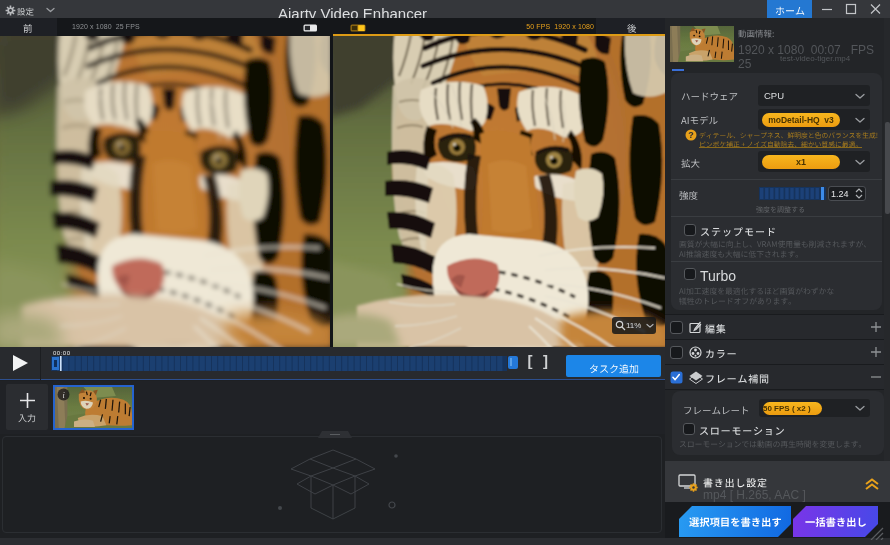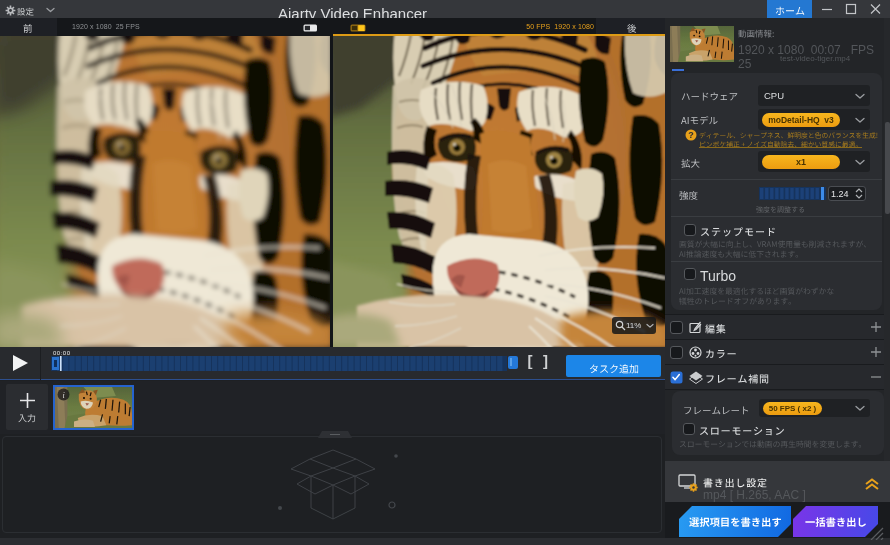--- a/index.html
+++ b/index.html
@@ -785,21 +785,21 @@
   </svg>
 <svg style="position:absolute;left:870px;top:371.0px" width="12" height="12">
     <path d="M1,6 L11,6" stroke="#8e9194" stroke-width="1.3"></path>
   </svg>
 <div style="position:absolute;left:672px;top:391px;width:212px;height:64px;background:#2b2d31;border-radius:8px"></div>
 <svg style="position:absolute;left:683.0px;top:403.0px;overflow:visible" width="68" height="13">
     <path transform="translate(0,11.02)" fill="#c3c5c8" d="M8.2 -6.3Q8.1 -6.2 8.1 -6.1Q8.1 -6 8 -5.8Q8 -5.5 7.8 -5Q7.7 -4.6 7.5 -4.1Q7.4 -3.6 7.1 -3.2Q6.9 -2.7 6.6 -2.3Q6.2 -1.8 5.7 -1.3Q5.1 -0.8 4.4 -0.5Q3.8 -0.1 2.9 0.2L2.2 -0.5Q3.2 -0.7 3.8 -1.1Q4.5 -1.4 5 -1.9Q5.5 -2.3 5.9 -2.8Q6.3 -3.2 6.5 -3.8Q6.8 -4.3 7 -4.9Q7.1 -5.4 7.2 -5.9Q7 -5.9 6.7 -5.9Q6.3 -5.9 5.8 -5.9Q5.3 -5.9 4.8 -5.9Q4.2 -5.9 3.7 -5.9Q3.2 -5.9 2.8 -5.9Q2.5 -5.9 2.3 -5.9Q2 -5.9 1.8 -5.9Q1.6 -5.9 1.4 -5.9V-6.7Q1.5 -6.7 1.7 -6.7Q1.8 -6.7 2 -6.6Q2.2 -6.6 2.3 -6.6Q2.4 -6.6 2.7 -6.6Q3 -6.6 3.4 -6.6Q3.8 -6.6 4.3 -6.6Q4.8 -6.6 5.2 -6.6Q5.7 -6.6 6.1 -6.6Q6.5 -6.6 6.7 -6.6Q7 -6.6 7.1 -6.6Q7.2 -6.6 7.3 -6.6Q7.5 -6.7 7.6 -6.7Z M11.6 -0.3Q11.7 -0.4 11.7 -0.5Q11.7 -0.6 11.7 -0.8Q11.7 -0.9 11.7 -1.3Q11.7 -1.7 11.7 -2.2Q11.7 -2.8 11.7 -3.4Q11.7 -4 11.7 -4.5Q11.7 -5.1 11.7 -5.5Q11.7 -6 11.7 -6.2Q11.7 -6.3 11.7 -6.5Q11.7 -6.7 11.7 -6.8Q11.6 -7 11.6 -7.1H12.6Q12.5 -6.9 12.5 -6.7Q12.5 -6.4 12.5 -6.2Q12.5 -6 12.5 -5.7Q12.5 -5.3 12.5 -4.8Q12.5 -4.4 12.5 -3.9Q12.5 -3.3 12.5 -2.9Q12.5 -2.4 12.5 -1.9Q12.5 -1.5 12.5 -1.2Q12.5 -0.9 12.5 -0.8Q13.2 -1 13.9 -1.3Q14.6 -1.6 15.3 -2Q16 -2.5 16.6 -3Q17.2 -3.5 17.7 -4.1L18.1 -3.4Q17.2 -2.2 15.8 -1.4Q14.3 -0.5 12.6 0Q12.5 0 12.4 0.1Q12.3 0.1 12.2 0.2Z M20 -4.1Q20.1 -4.1 20.3 -4.1Q20.5 -4.1 20.8 -4.1Q21 -4.1 21.3 -4.1Q21.4 -4.1 21.8 -4.1Q22.1 -4.1 22.5 -4.1Q22.9 -4.1 23.4 -4.1Q23.9 -4.1 24.4 -4.1Q24.9 -4.1 25.3 -4.1Q25.7 -4.1 26 -4.1Q26.3 -4.1 26.5 -4.1Q26.9 -4.1 27.1 -4.1Q27.4 -4.1 27.5 -4.1V-3.2Q27.4 -3.2 27.1 -3.2Q26.8 -3.2 26.5 -3.2Q26.4 -3.2 26 -3.2Q25.7 -3.2 25.3 -3.2Q24.9 -3.2 24.4 -3.2Q23.9 -3.2 23.4 -3.2Q22.9 -3.2 22.5 -3.2Q22.1 -3.2 21.8 -3.2Q21.4 -3.2 21.3 -3.2Q20.9 -3.2 20.5 -3.2Q20.2 -3.2 20 -3.2Z M33.5 -7.1Q33.4 -6.9 33.3 -6.7Q33.2 -6.5 33.1 -6.2Q33.1 -6 32.9 -5.5Q32.8 -5.1 32.6 -4.6Q32.5 -4.1 32.3 -3.5Q32.1 -3 31.9 -2.4Q31.7 -1.9 31.6 -1.5Q31.4 -1.1 31.3 -0.9L30.5 -0.8Q30.6 -1.1 30.7 -1.5Q30.9 -2 31.1 -2.5Q31.3 -3.1 31.5 -3.6Q31.7 -4.2 31.8 -4.7Q32 -5.3 32.1 -5.7Q32.3 -6.1 32.3 -6.4Q32.4 -6.7 32.5 -6.9Q32.5 -7.1 32.5 -7.3ZM35.3 -3.9Q35.5 -3.5 35.8 -3Q36.1 -2.5 36.4 -2Q36.7 -1.4 37 -0.9Q37.2 -0.4 37.4 -0L36.6 0.3Q36.4 -0.1 36.2 -0.6Q36 -1.1 35.7 -1.7Q35.4 -2.2 35.1 -2.7Q34.8 -3.2 34.5 -3.6ZM30.1 -1.1Q30.4 -1.1 30.9 -1.1Q31.4 -1.2 32 -1.2Q32.5 -1.3 33.1 -1.3Q33.7 -1.4 34.3 -1.5Q34.9 -1.5 35.3 -1.6Q35.8 -1.6 36.1 -1.7L36.3 -0.9Q36 -0.9 35.5 -0.8Q35 -0.8 34.4 -0.7Q33.8 -0.7 33.2 -0.6Q32.6 -0.5 32 -0.5Q31.5 -0.4 31 -0.3Q30.5 -0.3 30.1 -0.3Q30 -0.3 29.8 -0.2Q29.6 -0.2 29.3 -0.2L29.2 -1Q29.4 -1 29.7 -1Q29.9 -1 30.1 -1.1Z M40.1 -0.3Q40.2 -0.4 40.2 -0.5Q40.2 -0.6 40.2 -0.8Q40.2 -0.9 40.2 -1.3Q40.2 -1.7 40.2 -2.2Q40.2 -2.8 40.2 -3.4Q40.2 -4 40.2 -4.5Q40.2 -5.1 40.2 -5.5Q40.2 -6 40.2 -6.2Q40.2 -6.3 40.2 -6.5Q40.2 -6.7 40.2 -6.8Q40.1 -7 40.1 -7.1H41.1Q41 -6.9 41 -6.7Q41 -6.4 41 -6.2Q41 -6 41 -5.7Q41 -5.3 41 -4.8Q41 -4.4 41 -3.9Q41 -3.3 41 -2.9Q41 -2.4 41 -1.9Q41 -1.5 41 -1.2Q41 -0.9 41 -0.8Q41.7 -1 42.4 -1.3Q43.1 -1.6 43.8 -2Q44.5 -2.5 45.1 -3Q45.7 -3.5 46.2 -4.1L46.6 -3.4Q45.7 -2.2 44.3 -1.4Q42.8 -0.5 41.1 0Q41 0 40.9 0.1Q40.8 0.1 40.7 0.2Z M48.5 -4.1Q48.6 -4.1 48.8 -4.1Q49 -4.1 49.3 -4.1Q49.5 -4.1 49.8 -4.1Q49.9 -4.1 50.3 -4.1Q50.6 -4.1 51 -4.1Q51.4 -4.1 51.9 -4.1Q52.4 -4.1 52.9 -4.1Q53.4 -4.1 53.8 -4.1Q54.2 -4.1 54.5 -4.1Q54.8 -4.1 55 -4.1Q55.4 -4.1 55.6 -4.1Q55.9 -4.1 56 -4.1V-3.2Q55.9 -3.2 55.6 -3.2Q55.3 -3.2 55 -3.2Q54.9 -3.2 54.5 -3.2Q54.2 -3.2 53.8 -3.2Q53.4 -3.2 52.9 -3.2Q52.4 -3.2 51.9 -3.2Q51.4 -3.2 51 -3.2Q50.6 -3.2 50.3 -3.2Q49.9 -3.2 49.8 -3.2Q49.4 -3.2 49 -3.2Q48.7 -3.2 48.5 -3.2Z M60.2 -0.8Q60.2 -1 60.2 -1.4Q60.2 -1.8 60.2 -2.3Q60.2 -2.9 60.2 -3.5Q60.2 -4.1 60.2 -4.7Q60.2 -5.3 60.2 -5.7Q60.2 -6.2 60.2 -6.4Q60.2 -6.6 60.2 -6.9Q60.2 -7.1 60.1 -7.4H61.1Q61 -7.1 61 -6.9Q61 -6.6 61 -6.4Q61 -6 61 -5.5Q61 -5 61 -4.4Q61 -3.8 61 -3.2Q61 -2.6 61 -2.1Q61 -1.6 61 -1.3Q61 -1 61 -0.8Q61 -0.7 61 -0.5Q61 -0.3 61 -0.1Q61 0.1 61.1 0.3H60.1Q60.2 0.1 60.2 -0.3Q60.2 -0.6 60.2 -0.8ZM60.8 -4.9Q61.3 -4.7 61.9 -4.5Q62.4 -4.3 63 -4.1Q63.6 -3.9 64.1 -3.7Q64.7 -3.4 65.1 -3.3L64.7 -2.4Q64.3 -2.7 63.8 -2.9Q63.3 -3.1 62.8 -3.3Q62.2 -3.5 61.7 -3.7Q61.2 -3.9 60.8 -4Z"></path>
   </svg>
 <div style="position:absolute;left:759px;top:399px;width:111px;height:18px;background:#1f2124;border-radius:3px"></div>
 <div style="position:absolute;left:763px;top:401.5px;width:59px;height:13px;border-radius:6.5px;background:linear-gradient(180deg,#f7b61e,#ec9c10)"></div>
-<div style="position:absolute;left:763px;top:403.5px;width:59px;height:11px;color:#4a3400;font-size:8px;text-align:center;font-weight:bold">50 FPS ( x2 )</div>
+<div style="position:absolute;left:763px;top:403.5px;width:59px;height:11px;color:#4a3400;font-size:8px;text-align:left;font-weight:bold">50 FPS ( x2 )</div>
 <svg style="position:absolute;left:855px;top:405px" width="10" height="7">
     <path d="M1,1.5 L5.0,4.978260869565218 L9,1.5" stroke="#9a9da1" stroke-width="1.3" fill="none" stroke-linecap="round" stroke-linejoin="round"></path>
   </svg>
 <svg style="position:absolute;left:683px;top:423px" width="12" height="12">
     <rect x="0.5" y="0.5" width="11" height="11" rx="2.5" fill="#17191c" stroke="#55585c" stroke-width="1"></rect>
   </svg>
 <svg style="position:absolute;left:699.0px;top:423.0px;overflow:visible" width="88" height="14">
     <path transform="translate(0,11.60)" fill="#d8dadc" d="M8.1 -6.7Q8.1 -6.7 8 -6.5Q7.9 -6.3 7.9 -6.2Q7.7 -5.7 7.3 -5.1Q7 -4.5 6.7 -4Q6.3 -3.4 5.9 -2.9Q5.3 -2.3 4.6 -1.7Q4 -1.1 3.2 -0.6Q2.5 -0.1 1.7 0.3L0.9 -0.5Q1.7 -0.9 2.5 -1.3Q3.2 -1.8 3.9 -2.4Q4.5 -2.9 5 -3.5Q5.3 -3.8 5.7 -4.3Q6 -4.8 6.2 -5.2Q6.5 -5.7 6.6 -6.1Q6.5 -6.1 6.2 -6.1Q5.9 -6.1 5.6 -6.1Q5.2 -6.1 4.8 -6.1Q4.3 -6.1 4 -6.1Q3.6 -6.1 3.3 -6.1Q3 -6.1 2.9 -6.1Q2.7 -6.1 2.5 -6.1Q2.3 -6.1 2.1 -6.1Q1.9 -6.1 1.8 -6V-7.2Q1.9 -7.2 2.1 -7.2Q2.3 -7.1 2.6 -7.1Q2.8 -7.1 2.9 -7.1Q3 -7.1 3.3 -7.1Q3.6 -7.1 4 -7.1Q4.4 -7.1 4.8 -7.1Q5.2 -7.1 5.6 -7.1Q6 -7.1 6.2 -7.1Q6.5 -7.1 6.6 -7.1Q6.9 -7.1 7.1 -7.1Q7.4 -7.2 7.5 -7.2ZM6 -3.6Q6.4 -3.2 6.8 -2.8Q7.3 -2.4 7.7 -2Q8.1 -1.5 8.5 -1.1Q8.8 -0.7 9.1 -0.4L8.2 0.3Q7.8 -0.1 7.4 -0.7Q6.9 -1.3 6.3 -1.8Q5.8 -2.4 5.3 -2.8Z M12.2 -7Q12.5 -6.9 12.7 -6.9Q13 -6.9 13.1 -6.9Q13.3 -6.9 13.6 -6.9Q13.9 -6.9 14.4 -6.9Q14.8 -6.9 15.3 -6.9Q15.9 -6.9 16.4 -6.9Q16.9 -6.9 17.3 -6.9Q17.8 -6.9 18.1 -6.9Q18.4 -6.9 18.6 -6.9Q18.7 -6.9 19 -6.9Q19.2 -6.9 19.5 -7Q19.5 -6.7 19.5 -6.5Q19.5 -6.3 19.5 -6.1Q19.5 -6 19.5 -5.7Q19.5 -5.4 19.5 -5Q19.5 -4.6 19.5 -4.1Q19.5 -3.6 19.5 -3.1Q19.5 -2.7 19.5 -2.3Q19.5 -1.9 19.5 -1.6Q19.5 -1.3 19.5 -1.2Q19.5 -1 19.5 -0.8Q19.5 -0.6 19.5 -0.4Q19.5 -0.2 19.5 -0.1Q19.5 0.1 19.5 0.1H18.4Q18.4 0.1 18.4 -0.1Q18.4 -0.3 18.4 -0.6Q18.4 -0.9 18.4 -1.1Q18.4 -1.2 18.4 -1.5Q18.4 -1.8 18.4 -2.3Q18.4 -2.7 18.4 -3.2Q18.4 -3.7 18.4 -4.2Q18.4 -4.7 18.4 -5.1Q18.4 -5.5 18.4 -5.7Q18.4 -5.9 18.4 -5.9H13.2Q13.2 -5.9 13.2 -5.7Q13.2 -5.5 13.2 -5.1Q13.2 -4.7 13.2 -4.2Q13.2 -3.7 13.2 -3.2Q13.2 -2.7 13.2 -2.3Q13.2 -1.8 13.2 -1.5Q13.2 -1.2 13.2 -1.1Q13.2 -1 13.2 -0.8Q13.2 -0.6 13.2 -0.4Q13.2 -0.2 13.2 -0.1Q13.2 0.1 13.2 0.1H12.2Q12.2 0.1 12.2 -0.1Q12.2 -0.2 12.2 -0.4Q12.2 -0.6 12.2 -0.8Q12.2 -1 12.2 -1.2Q12.2 -1.3 12.2 -1.6Q12.2 -1.9 12.2 -2.3Q12.2 -2.7 12.2 -3.2Q12.2 -3.6 12.2 -4.1Q12.2 -4.6 12.2 -5Q12.2 -5.4 12.2 -5.7Q12.2 -6 12.2 -6.1Q12.2 -6.3 12.2 -6.5Q12.2 -6.8 12.2 -7ZM18.8 -1.4V-0.4H12.7V-1.4Z M22.6 -4.5Q22.7 -4.5 23 -4.4Q23.2 -4.4 23.5 -4.4Q23.8 -4.4 24.1 -4.4Q24.3 -4.4 24.6 -4.4Q25 -4.4 25.4 -4.4Q25.8 -4.4 26.3 -4.4Q26.8 -4.4 27.3 -4.4Q27.8 -4.4 28.2 -4.4Q28.7 -4.4 29 -4.4Q29.3 -4.4 29.5 -4.4Q29.9 -4.4 30.1 -4.4Q30.4 -4.5 30.6 -4.5V-3.2Q30.5 -3.2 30.1 -3.3Q29.8 -3.3 29.5 -3.3Q29.3 -3.3 29 -3.3Q28.7 -3.3 28.2 -3.3Q27.8 -3.3 27.3 -3.3Q26.8 -3.3 26.3 -3.3Q25.8 -3.3 25.4 -3.3Q25 -3.3 24.6 -3.3Q24.3 -3.3 24.1 -3.3Q23.6 -3.3 23.2 -3.3Q22.8 -3.2 22.6 -3.2Z M34.2 -7.2Q34.4 -7.2 34.6 -7.2Q34.8 -7.2 35.1 -7.2Q35.3 -7.2 35.7 -7.2Q36 -7.2 36.5 -7.2Q37 -7.2 37.5 -7.2Q38 -7.2 38.5 -7.2Q38.9 -7.2 39.3 -7.2Q39.7 -7.2 39.9 -7.2Q40.1 -7.2 40.3 -7.2Q40.6 -7.2 40.7 -7.2V-6.2Q40.6 -6.2 40.4 -6.2Q40.2 -6.2 39.9 -6.2Q39.7 -6.2 39.3 -6.2Q38.9 -6.2 38.4 -6.2Q37.9 -6.2 37.4 -6.2Q36.9 -6.2 36.4 -6.2Q35.9 -6.2 35.6 -6.2Q35.2 -6.2 35.1 -6.2Q34.8 -6.2 34.6 -6.2Q34.4 -6.2 34.2 -6.2ZM37.4 -3.9Q37.4 -3.6 37.4 -3.3Q37.4 -3 37.4 -2.6Q37.4 -2.3 37.4 -2Q37.4 -1.7 37.4 -1.6Q37.4 -1.2 37.7 -1Q38 -0.8 38.6 -0.8Q39.3 -0.8 39.9 -0.8Q40.6 -0.8 41.2 -0.9L41.1 0.1Q40.8 0.2 40.3 0.2Q39.9 0.2 39.4 0.2Q38.9 0.2 38.4 0.2Q37.6 0.2 37.2 0.1Q36.7 -0.1 36.5 -0.5Q36.3 -0.8 36.3 -1.2Q36.3 -1.5 36.3 -1.8Q36.3 -2.2 36.3 -2.6Q36.3 -2.9 36.3 -3.3Q36.3 -3.6 36.3 -3.9Q36.3 -4 36.3 -4.3Q36.3 -4.5 36.3 -4.9Q36.3 -5.2 36.3 -5.5Q36.3 -5.9 36.3 -6.1Q36.3 -6.4 36.3 -6.5L37.4 -6.5Q37.4 -6.4 37.4 -6.1Q37.4 -5.8 37.4 -5.5Q37.4 -5.1 37.4 -4.8Q37.4 -4.4 37.4 -4.2Q37.4 -3.9 37.4 -3.9ZM33.5 -4.4Q33.7 -4.3 34 -4.3Q34.3 -4.3 34.5 -4.3Q34.7 -4.3 35.1 -4.3Q35.5 -4.3 36 -4.3Q36.5 -4.3 37.1 -4.3Q37.6 -4.3 38.2 -4.3Q38.8 -4.3 39.3 -4.3Q39.8 -4.3 40.1 -4.3Q40.5 -4.3 40.6 -4.3Q40.7 -4.3 40.9 -4.3Q41 -4.3 41.2 -4.3Q41.4 -4.3 41.5 -4.3L41.5 -3.3Q41.3 -3.3 41.1 -3.4Q40.8 -3.4 40.6 -3.4Q40.5 -3.4 40.1 -3.4Q39.8 -3.4 39.3 -3.4Q38.8 -3.4 38.2 -3.4Q37.6 -3.4 37 -3.4Q36.5 -3.4 36 -3.4Q35.4 -3.4 35.1 -3.4Q34.7 -3.4 34.5 -3.4Q34.3 -3.4 34 -3.3Q33.7 -3.3 33.5 -3.3Z M44.2 -4.5Q44.3 -4.5 44.6 -4.4Q44.8 -4.4 45.1 -4.4Q45.4 -4.4 45.7 -4.4Q45.9 -4.4 46.2 -4.4Q46.6 -4.4 47 -4.4Q47.4 -4.4 47.9 -4.4Q48.4 -4.4 48.9 -4.4Q49.4 -4.4 49.8 -4.4Q50.3 -4.4 50.6 -4.4Q50.9 -4.4 51.1 -4.4Q51.5 -4.4 51.7 -4.4Q52 -4.5 52.2 -4.5V-3.2Q52.1 -3.2 51.7 -3.3Q51.4 -3.3 51.1 -3.3Q50.9 -3.3 50.6 -3.3Q50.3 -3.3 49.8 -3.3Q49.4 -3.3 48.9 -3.3Q48.4 -3.3 47.9 -3.3Q47.4 -3.3 47 -3.3Q46.6 -3.3 46.2 -3.3Q45.9 -3.3 45.7 -3.3Q45.2 -3.3 44.8 -3.3Q44.4 -3.2 44.2 -3.2Z M57 -7.8Q57.3 -7.7 57.6 -7.5Q57.9 -7.3 58.2 -7.1Q58.5 -6.9 58.8 -6.7Q59.1 -6.5 59.3 -6.4L58.7 -5.5Q58.5 -5.6 58.2 -5.8Q57.9 -6 57.6 -6.2Q57.3 -6.4 57 -6.6Q56.7 -6.8 56.5 -6.9ZM55.4 -0.7Q55.9 -0.8 56.5 -0.9Q57.1 -1.1 57.7 -1.3Q58.2 -1.5 58.8 -1.8Q59.6 -2.3 60.3 -2.9Q61 -3.5 61.6 -4.1Q62.2 -4.8 62.6 -5.5L63.2 -4.4Q62.5 -3.4 61.5 -2.5Q60.5 -1.6 59.3 -0.9Q58.8 -0.6 58.2 -0.3Q57.6 -0.1 57 0.1Q56.4 0.3 56 0.4ZM55.5 -5.5Q55.8 -5.4 56.1 -5.2Q56.4 -5 56.7 -4.8Q57 -4.6 57.3 -4.5Q57.6 -4.3 57.8 -4.1L57.2 -3.3Q57 -3.4 56.7 -3.6Q56.4 -3.8 56.1 -4Q55.8 -4.2 55.5 -4.4Q55.2 -4.5 55 -4.7Z M67 -5.6Q67.1 -5.5 67.3 -5.5Q67.5 -5.5 67.7 -5.5Q67.9 -5.5 68.1 -5.5Q68.3 -5.5 68.7 -5.5Q69 -5.5 69.5 -5.5Q70 -5.5 70.4 -5.5Q70.9 -5.5 71.3 -5.5Q71.7 -5.5 71.9 -5.5Q72.1 -5.5 72.3 -5.5Q72.5 -5.5 72.6 -5.5Q72.6 -5.4 72.6 -5.3Q72.6 -5.1 72.6 -5Q72.6 -4.9 72.6 -4.5Q72.6 -4.2 72.6 -3.7Q72.6 -3.2 72.6 -2.6Q72.6 -2.1 72.6 -1.5Q72.6 -1 72.6 -0.6Q72.6 -0.2 72.6 0Q72.6 0.2 72.6 0.3Q72.6 0.5 72.6 0.6H71.6Q71.6 0.5 71.6 0.3Q71.6 0.2 71.6 0Q71.6 -0.3 71.6 -0.7Q71.6 -1.1 71.6 -1.6Q71.6 -2.1 71.6 -2.6Q71.6 -3.1 71.6 -3.5Q71.6 -4 71.6 -4.2Q71.6 -4.5 71.6 -4.6Q71.5 -4.6 71.3 -4.6Q71 -4.6 70.7 -4.6Q70.4 -4.6 70 -4.6Q69.6 -4.6 69.2 -4.6Q68.9 -4.6 68.6 -4.6Q68.3 -4.6 68.1 -4.6Q67.9 -4.6 67.7 -4.6Q67.5 -4.6 67.3 -4.6Q67.1 -4.6 67 -4.6ZM67.2 -3.2Q67.4 -3.2 67.7 -3.2Q67.9 -3.2 68.2 -3.2Q68.3 -3.2 68.6 -3.2Q69 -3.2 69.4 -3.2Q69.8 -3.2 70.2 -3.2Q70.7 -3.2 71.1 -3.2Q71.5 -3.2 71.8 -3.2Q72 -3.2 72.1 -3.2V-2.3Q72 -2.3 71.8 -2.3Q71.5 -2.3 71.1 -2.3Q70.7 -2.3 70.2 -2.3Q69.8 -2.3 69.4 -2.3Q69 -2.3 68.6 -2.3Q68.3 -2.3 68.2 -2.3Q67.9 -2.3 67.7 -2.3Q67.4 -2.3 67.2 -2.2ZM66.9 -0.7Q67 -0.7 67.2 -0.7Q67.4 -0.7 67.7 -0.7Q67.9 -0.7 68.2 -0.7Q68.6 -0.7 69 -0.7Q69.5 -0.7 70 -0.7Q70.5 -0.7 70.9 -0.7Q71.4 -0.7 71.7 -0.7Q72 -0.7 72.1 -0.7V0.2Q72 0.2 71.7 0.2Q71.3 0.2 70.9 0.2Q70.4 0.2 69.9 0.2Q69.5 0.2 69 0.2Q68.5 0.2 68.2 0.2Q67.9 0.2 67.7 0.2Q67.5 0.2 67.2 0.2Q67 0.3 66.9 0.3Z M77.9 -7.4Q78.2 -7.3 78.5 -7Q78.9 -6.7 79.3 -6.4Q79.6 -6.1 80 -5.9Q80.3 -5.6 80.5 -5.4L79.7 -4.5Q79.5 -4.7 79.2 -5Q78.9 -5.3 78.5 -5.6Q78.2 -5.9 77.8 -6.2Q77.5 -6.5 77.2 -6.7ZM76.9 -0.8Q77.7 -0.9 78.4 -1.1Q79.2 -1.3 79.8 -1.6Q80.3 -1.9 80.8 -2.2Q81.6 -2.7 82.3 -3.3Q83 -3.9 83.5 -4.6Q84 -5.3 84.3 -5.9L84.9 -4.8Q84.6 -4.2 84 -3.5Q83.5 -2.9 82.8 -2.3Q82.2 -1.7 81.4 -1.2Q80.9 -0.9 80.3 -0.6Q79.7 -0.3 79 -0.1Q78.3 0.1 77.6 0.3Z"></path>
   </svg>
 <svg style="position:absolute;left:679.0px;top:438.0px;overflow:visible" width="189" height="11">

